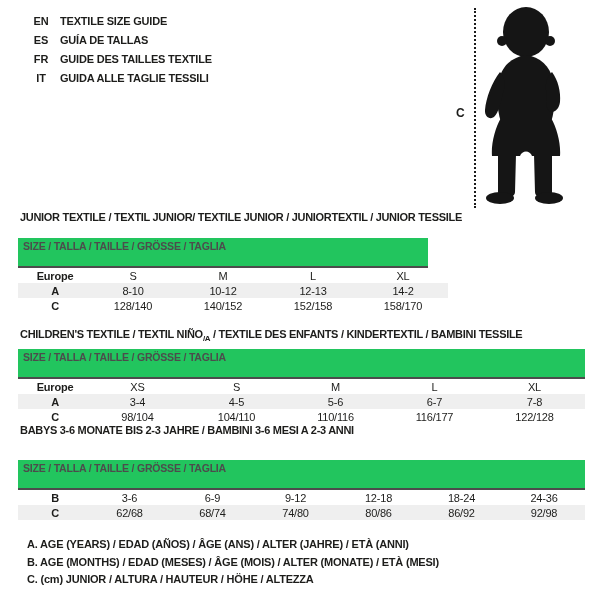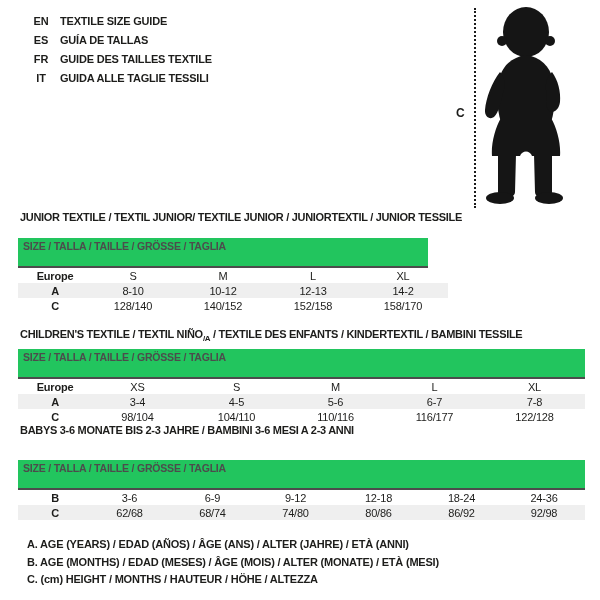--- a/index.html
+++ b/index.html
@@ -192,14 +192,14 @@
       <td>86/92</td>
       <td>92/98</td>
     </tr>
   </tbody>
     </table>
 </div>
 
 <div class="legend">
   <div>A. AGE (YEARS) / EDAD (AÑOS) / ÂGE (ANS) / ALTER (JAHRE) / ETÀ (ANNI)</div>
   <div>B. AGE (MONTHS) / EDAD (MESES) / ÂGE (MOIS) / ALTER (MONATE) / ETÀ (MESI)</div>
-  <div>C. (cm) HEIGHT / MONTHS / HAUTEUR / HÖHE / ALTEZZA</div>
+  <div>C. (cm) JUNIOR / ALTURA / HAUTEUR / HÖHE / ALTEZZA</div>
 </div>
 
 </body></html>

